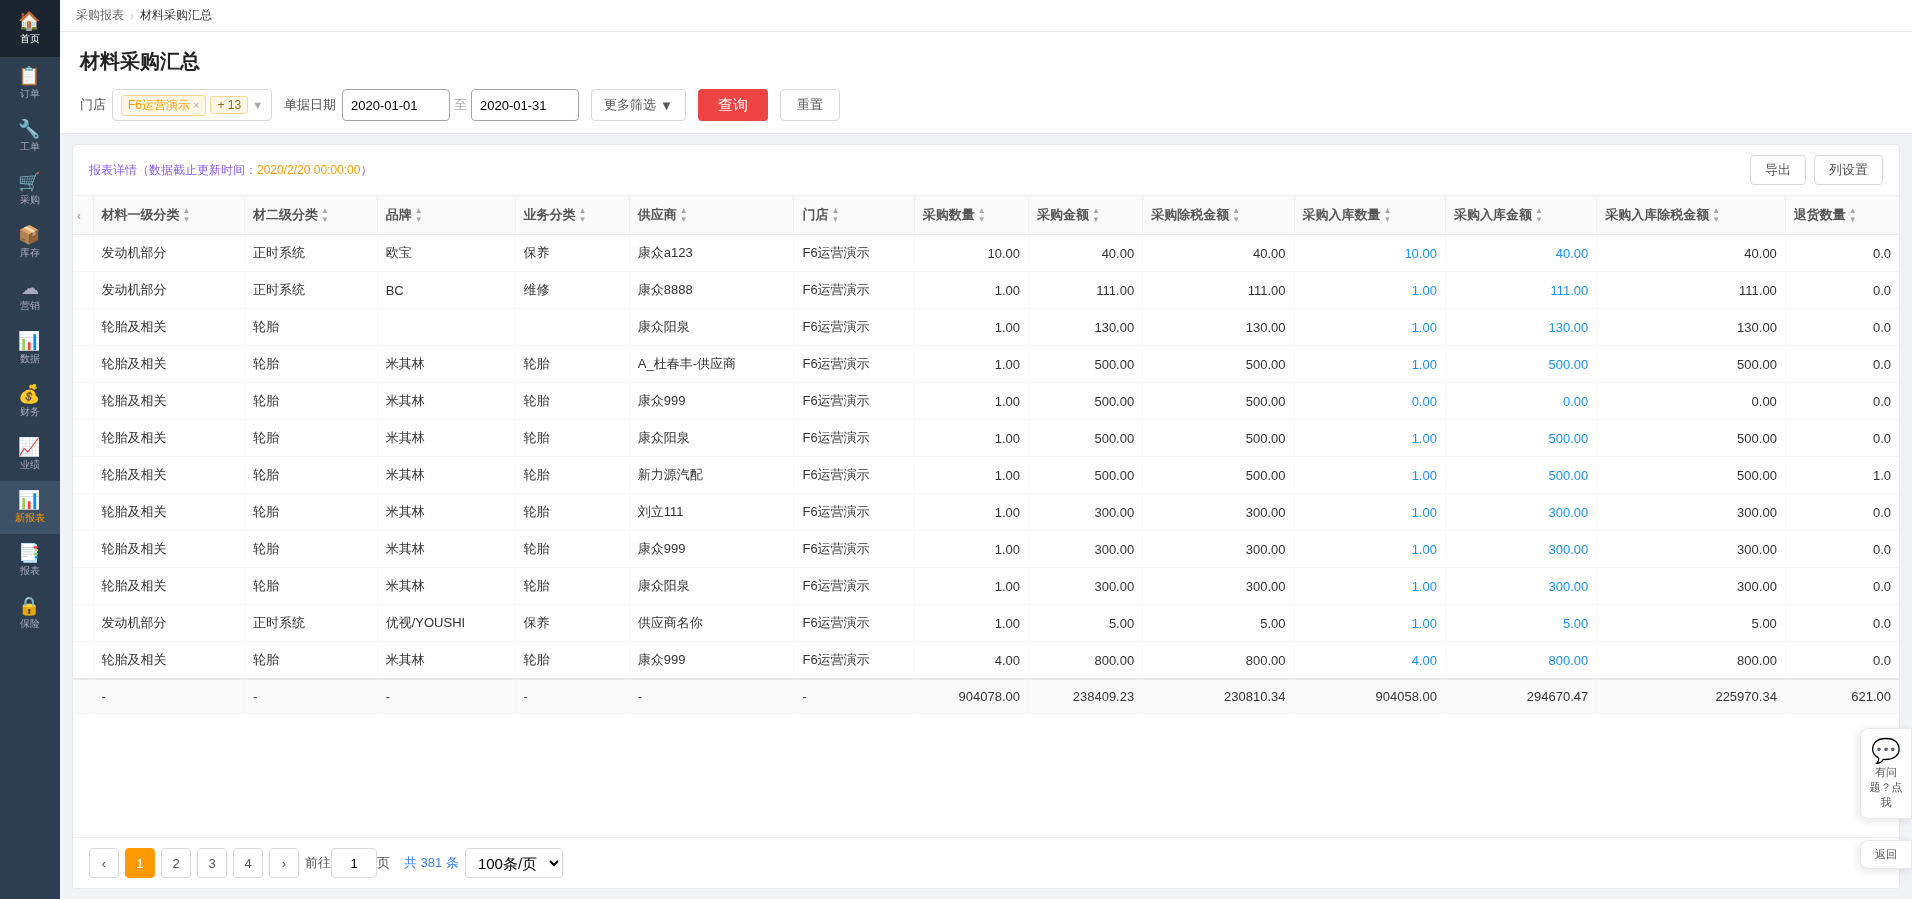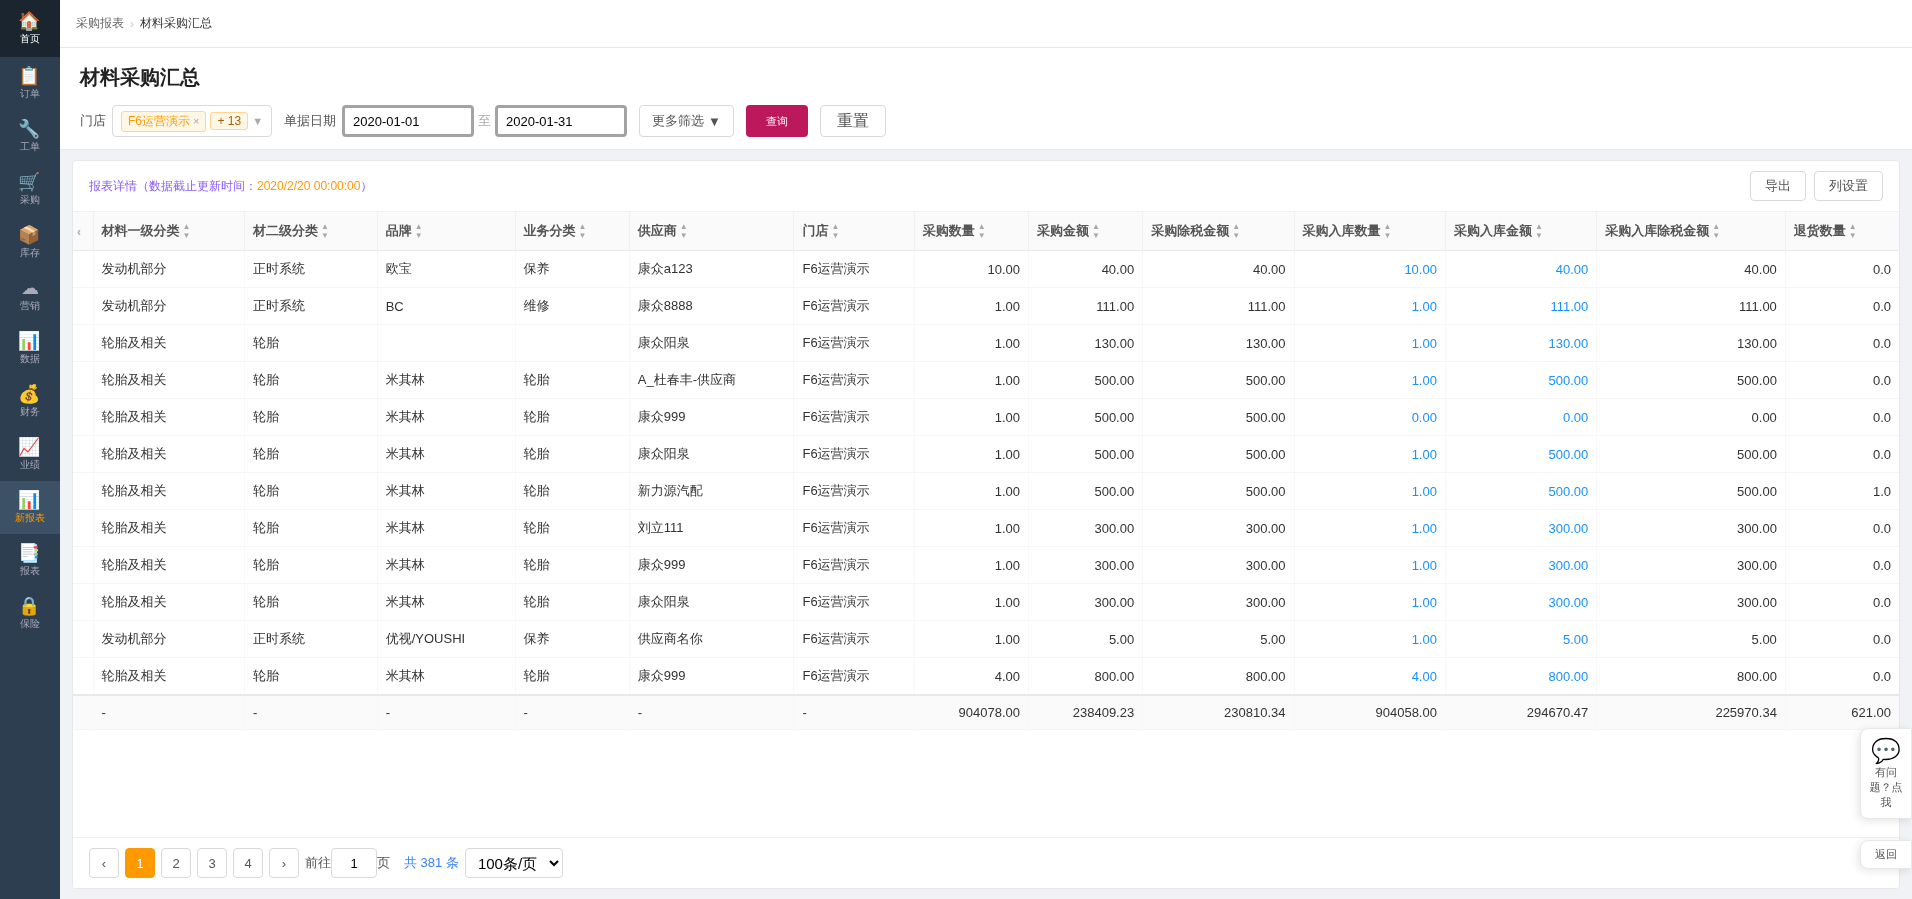--- a/index.html
+++ b/index.html
@@ -48,21 +48,21 @@
     .main {
       flex: 1;
       display: flex;
       flex-direction: column;
       overflow: hidden;
       background: #f0f2f5;
     }
 
     
     .topbar {
-      height: 48px;
+      height: 32px;
       background: #fff;
       border-bottom: 1px solid #e8e8e8;
       display: flex;
       align-items: center;
       padding: 0 16px;
       font-size: 12px;
       color: #666;
       gap: 6px;
       flex-shrink: 0;
     }
@@ -124,60 +124,60 @@
       color: #a16207;
       font-size: 12px;
     }
     .filter-arrow { color: #aaa; font-size: 11px; margin-left: auto; }
     .date-range {
       display: flex;
       align-items: center;
       gap: 4px;
     }
     .date-input {
-      border: 3px solid #a3a3a3;
+      border: 1px solid #a3a3a3;
       border-radius: 4px;
       padding: 4px 8px;
       font-size: 13px;
       height: 32px;
-      width: 132px;
+      width: 108px;
       outline: none;
       background: #fff;
     }
     .date-sep { color: #aaa; }
     .btn-more {
       border: 1px solid #d9d9d9;
       border-radius: 4px;
       padding: 4px 12px;
       background: #fff;
       cursor: pointer;
       font-size: 13px;
       height: 32px;
       display: flex;
       align-items: center;
       gap: 4px;
       color: #555;
     }
     .btn-query {
-      background: #be185d;
+      background: #ef4444;
       color: #fff;
       border: none;
       border-radius: 4px;
       padding: 4px 20px;
-      font-size: 11px;
+      font-size: 15px;
       height: 32px;
       cursor: pointer;
     }
     .btn-reset {
       border: 1px solid #d9d9d9;
       border-radius: 4px;
       padding: 4px 16px;
       background: #fff;
       cursor: pointer;
-      font-size: 16px;
+      font-size: 13px;
       height: 32px;
       color: #555;
     }
 
     
     .table-area {
       flex: 1;
       overflow: hidden;
       display: flex;
       flex-direction: column;

